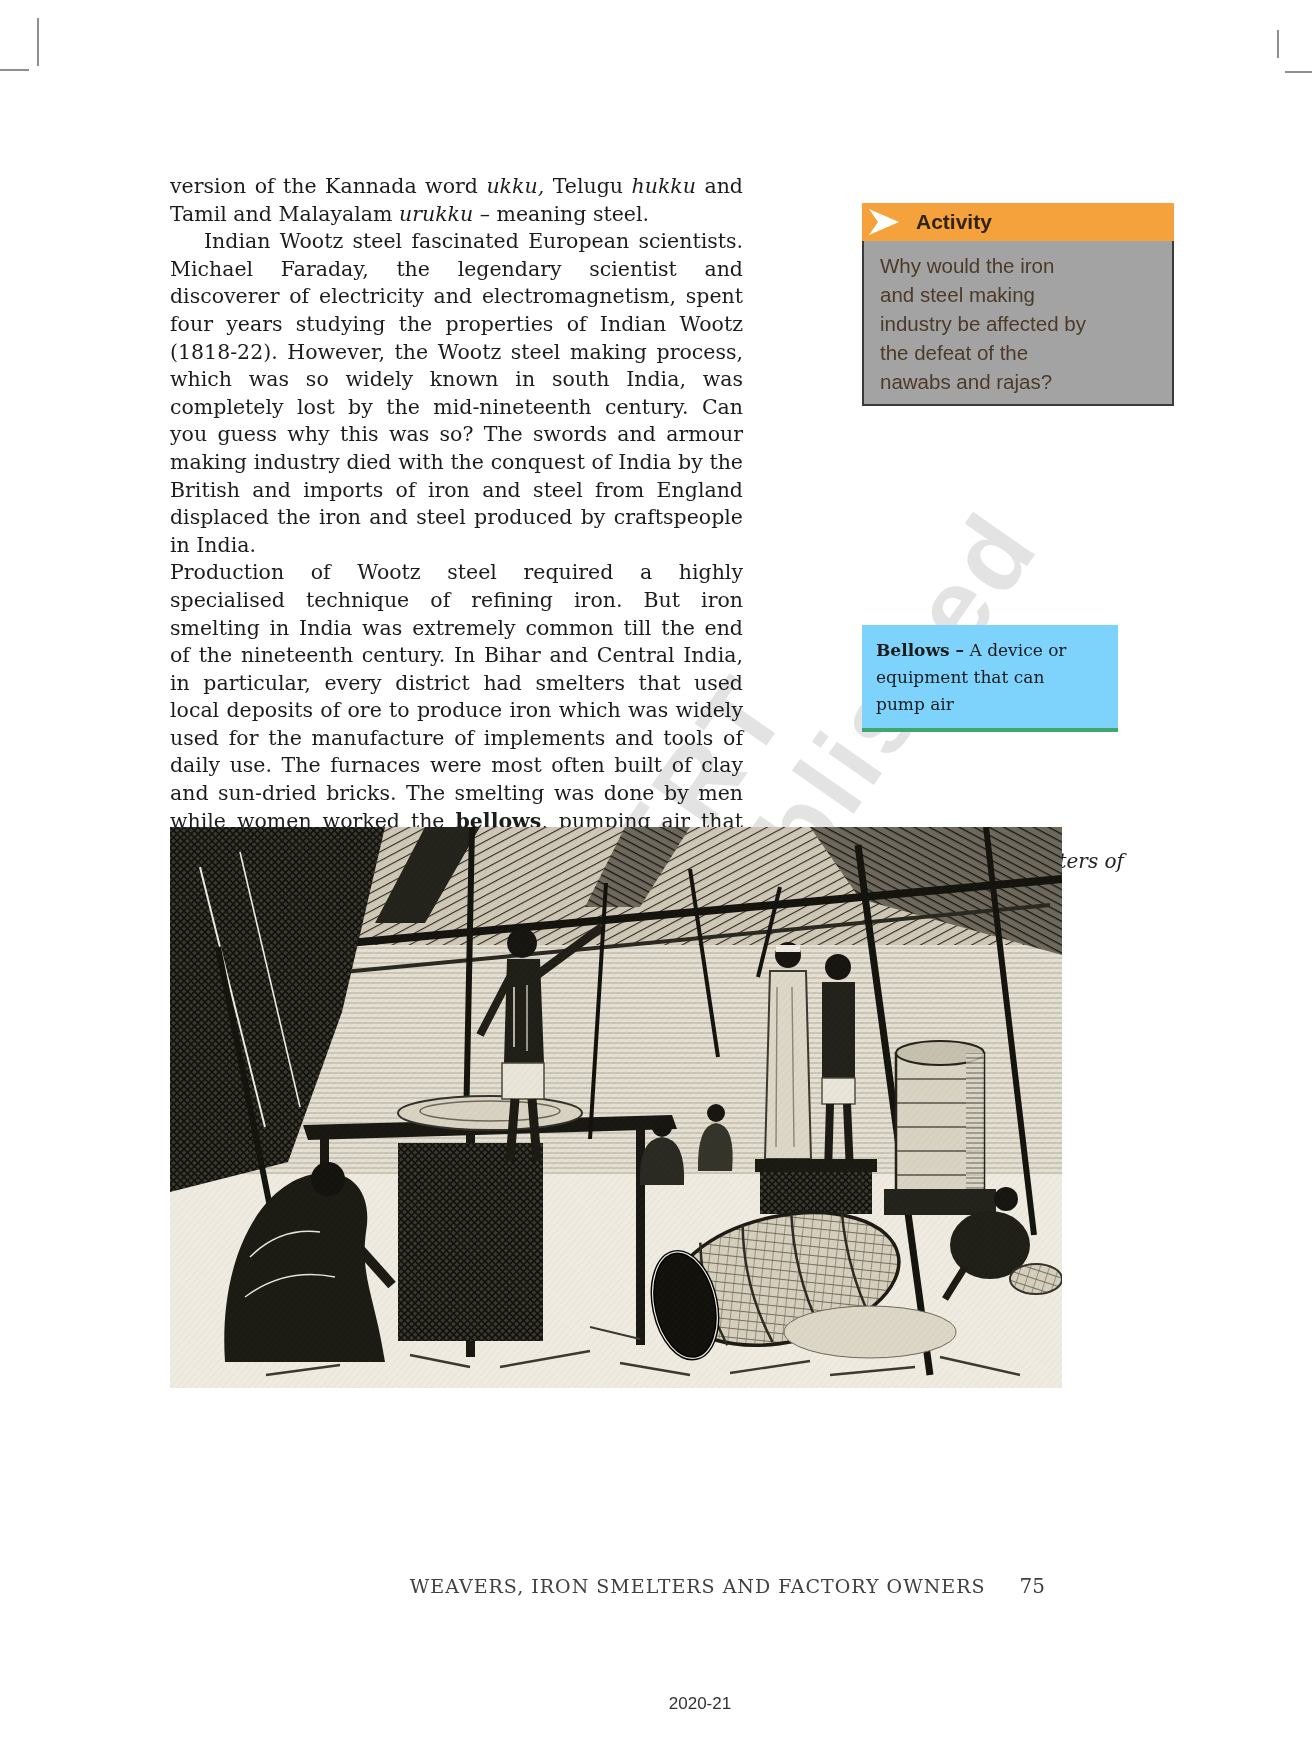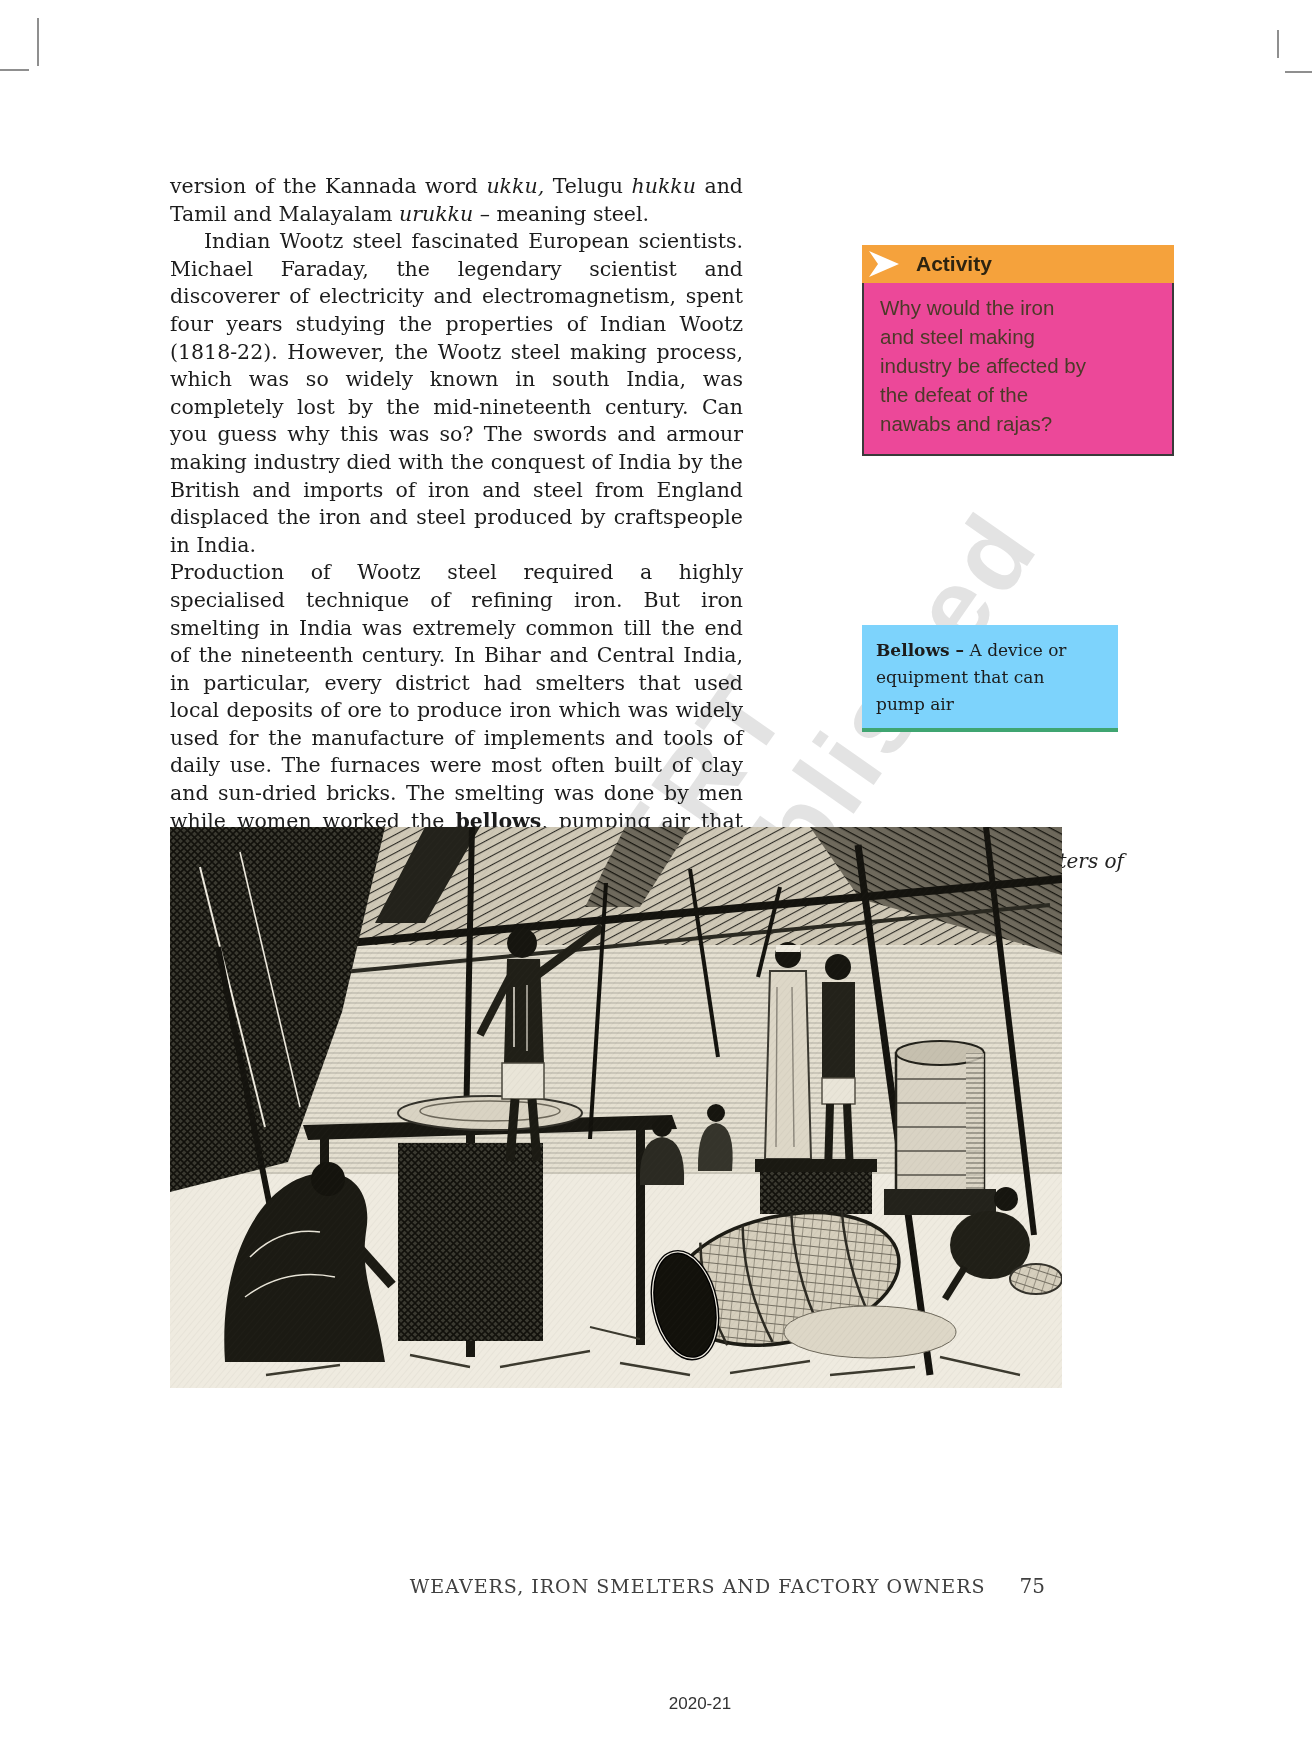--- a/index.html
+++ b/index.html
@@ -25,30 +25,30 @@
   .main-col p.indent{text-indent:34px;}
   .it{font-style:italic;}
   .bd{font-weight:bold;}
   h2.section{
     margin:16px 0 8px 0;font-size:24px;font-weight:bold;color:#111;
     font-family:"DejaVu Serif",serif;letter-spacing:0.2px;
   }
   
   .activity-box{position:absolute;left:862px;top:203px;width:312px;z-index:1;}
   .activity-header{
-    background:#f5a23c;height:38px;display:flex;align-items:center;margin-top:42px;
+    background:#f5a23c;height:38px;display:flex;align-items:center;
   }
   .activity-header .chev{margin-left:7px;display:block;}
   .activity-header .label{
     margin-left:13px;font-family:"Liberation Sans",sans-serif;font-weight:bold;
     font-size:21px;color:#2e2410;
   }
   .activity-body{
-    background:#ec4899;border:2px solid #3a3a3a;border-top:none;
-    padding:10px 14px 16px 16px;font-family:"Liberation Sans",sans-serif;
+    background:#a3a3a3;border:2px solid #3a3a3a;border-top:none;
+    padding:10px 14px 8px 16px;font-family:"Liberation Sans",sans-serif;
     font-size:20.5px;line-height:29px;color:#4b3a28;white-space:pre-line;
   }
   
   .bellows-box{
     position:absolute;left:862px;top:625px;width:256px;box-sizing:border-box;z-index:1;
     background:#7dd3fc;border-bottom:4px solid #3fa571;
     padding:12px 12px 10px 14px;font-size:17px;line-height:27px;text-align:justify;
     white-space:pre-line;color:#1c1c1c;
   }
   

